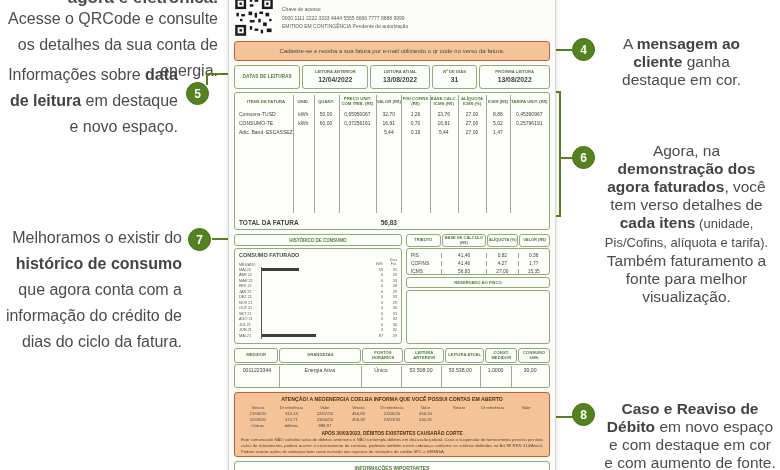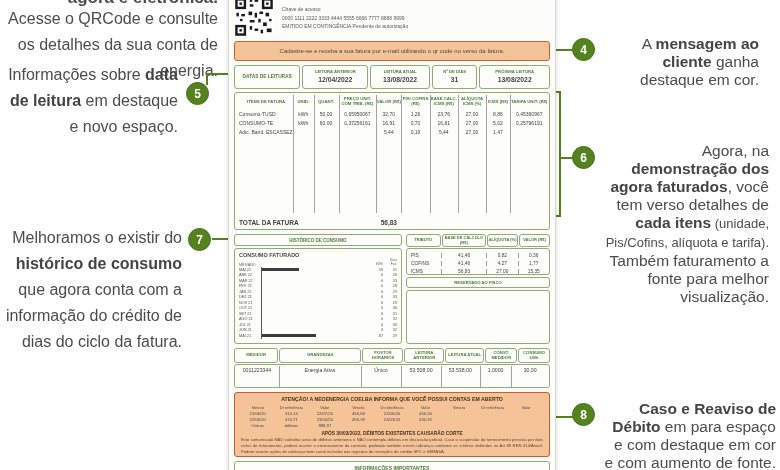--- a/index.html
+++ b/index.html
@@ -3,21 +3,21 @@
 <meta charset="utf-8">
 <style>
   html,body{margin:0;padding:0;}
   body{
     width:780px;height:470px;position:relative;overflow:hidden;background:#ffffff;
     font-family:"Liberation Sans","DejaVu Sans",sans-serif;color:#3f3f3f;
   }
   
   .ann{position:absolute;color:#4c4c4c;}
   .ann-left{text-align:right;font-size:16px;line-height:26px;}
-  .ann-right-col{text-align:right;font-size:15.5px;line-height:18px;}
+  .ann-right-col{text-align:center;font-size:15.5px;line-height:18px;}
   .ann .b{font-weight:bold;color:#444;}
   .ann .s{font-size:13px;}
   #ann-top{left:0;top:-15px;width:218px;text-align:right;font-size:17px;font-weight:bold;}
   #ann-qr{left:0;top:6px;width:218px;}
   #ann-5{left:0;top:62px;width:178px;}
   #ann-7{left:0;top:225px;width:182px;}
   #ann-4{left:604px;top:35px;width:155px;}
   #ann-6{left:604px;top:142px;width:165px;}
   #ann-8{left:604px;top:400px;width:172px;}
   .badge{
@@ -135,21 +135,21 @@
 <div class="ann ann-right-col" id="ann-4">
   
 <span>A </span><span class="b">mensagem ao cliente</span><span> ganha destaque em cor.</span></div>
 
 <div class="ann ann-right-col" id="ann-6">
   
 <span>Agora, na </span><span class="b">demonstração dos agora faturados</span><span>, você tem verso detalhes de </span><span class="b">cada itens</span><span class="s"> (unidade, Pis/Cofins, alíquota e tarifa).</span><span> Também faturamento a fonte para melhor visualização.</span></div>
 
 <div class="ann ann-right-col" id="ann-8">
   
-<span class="b">Caso e Reaviso de Débito</span><span> em para espaço e com destaque em cor e com aumento de fonte.</span></div>
+<span class="b">Caso e Reaviso de Débito</span><span> em novo espaço e com destaque em cor e com aumento de fonte.</span></div>
 
 <div class="badge" id="badge-5">5</div>
 <div class="badge" id="badge-7">7</div>
 <div class="badge" id="badge-4">4</div>
 <div class="badge" id="badge-6">6</div>
 <div class="badge" id="badge-8">8</div>
 
 <div class="line" style="left:206px;top:73px;width:2px;height:12px;"></div>
 <div class="line" style="left:206px;top:73px;width:24px;height:2px;"></div>
 <div class="line" style="left:212px;top:238px;width:18px;height:2px;"></div>

